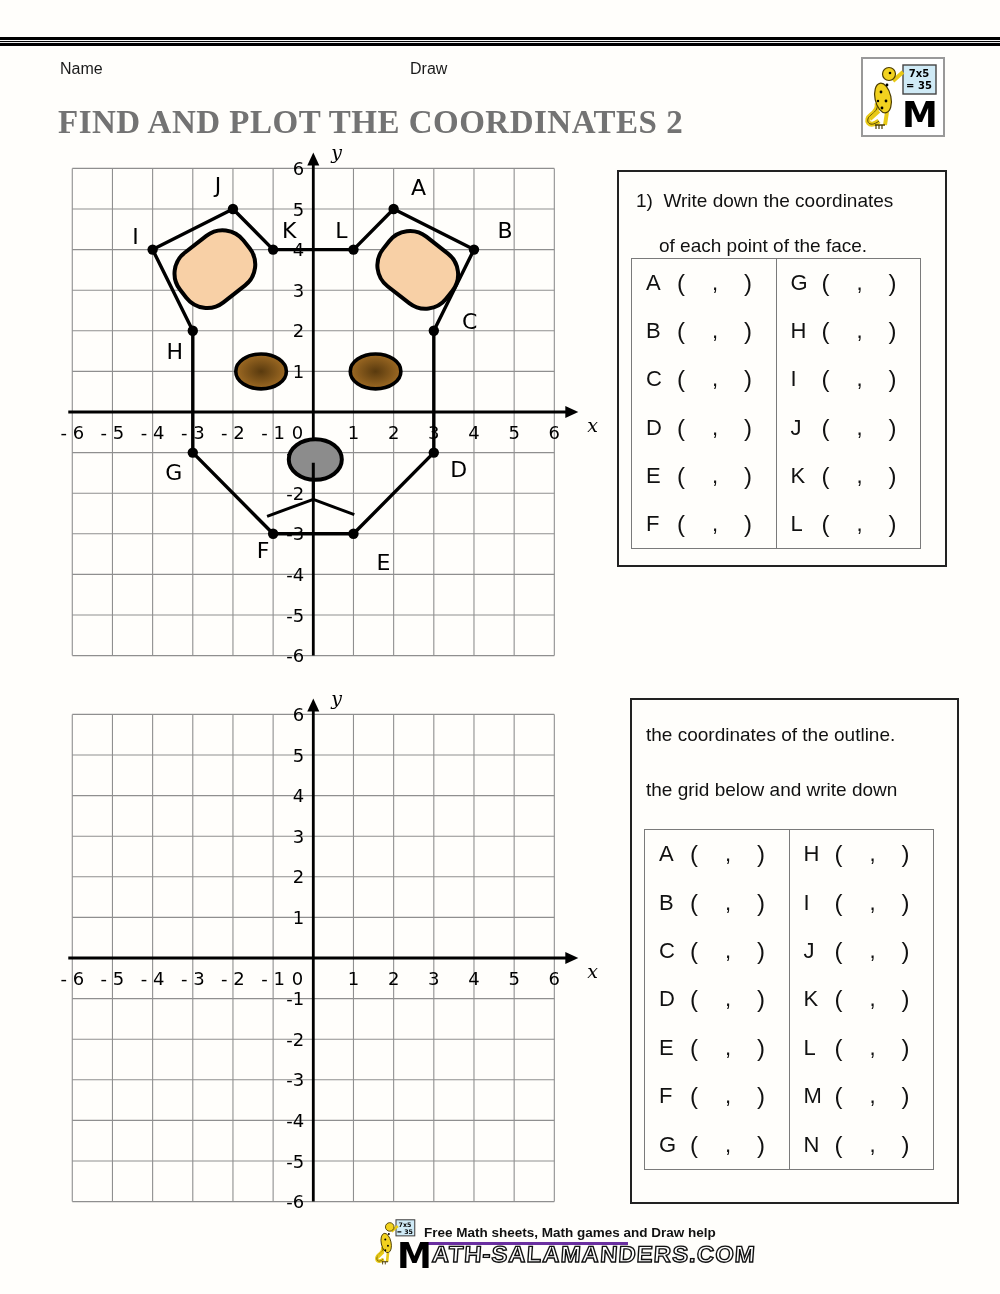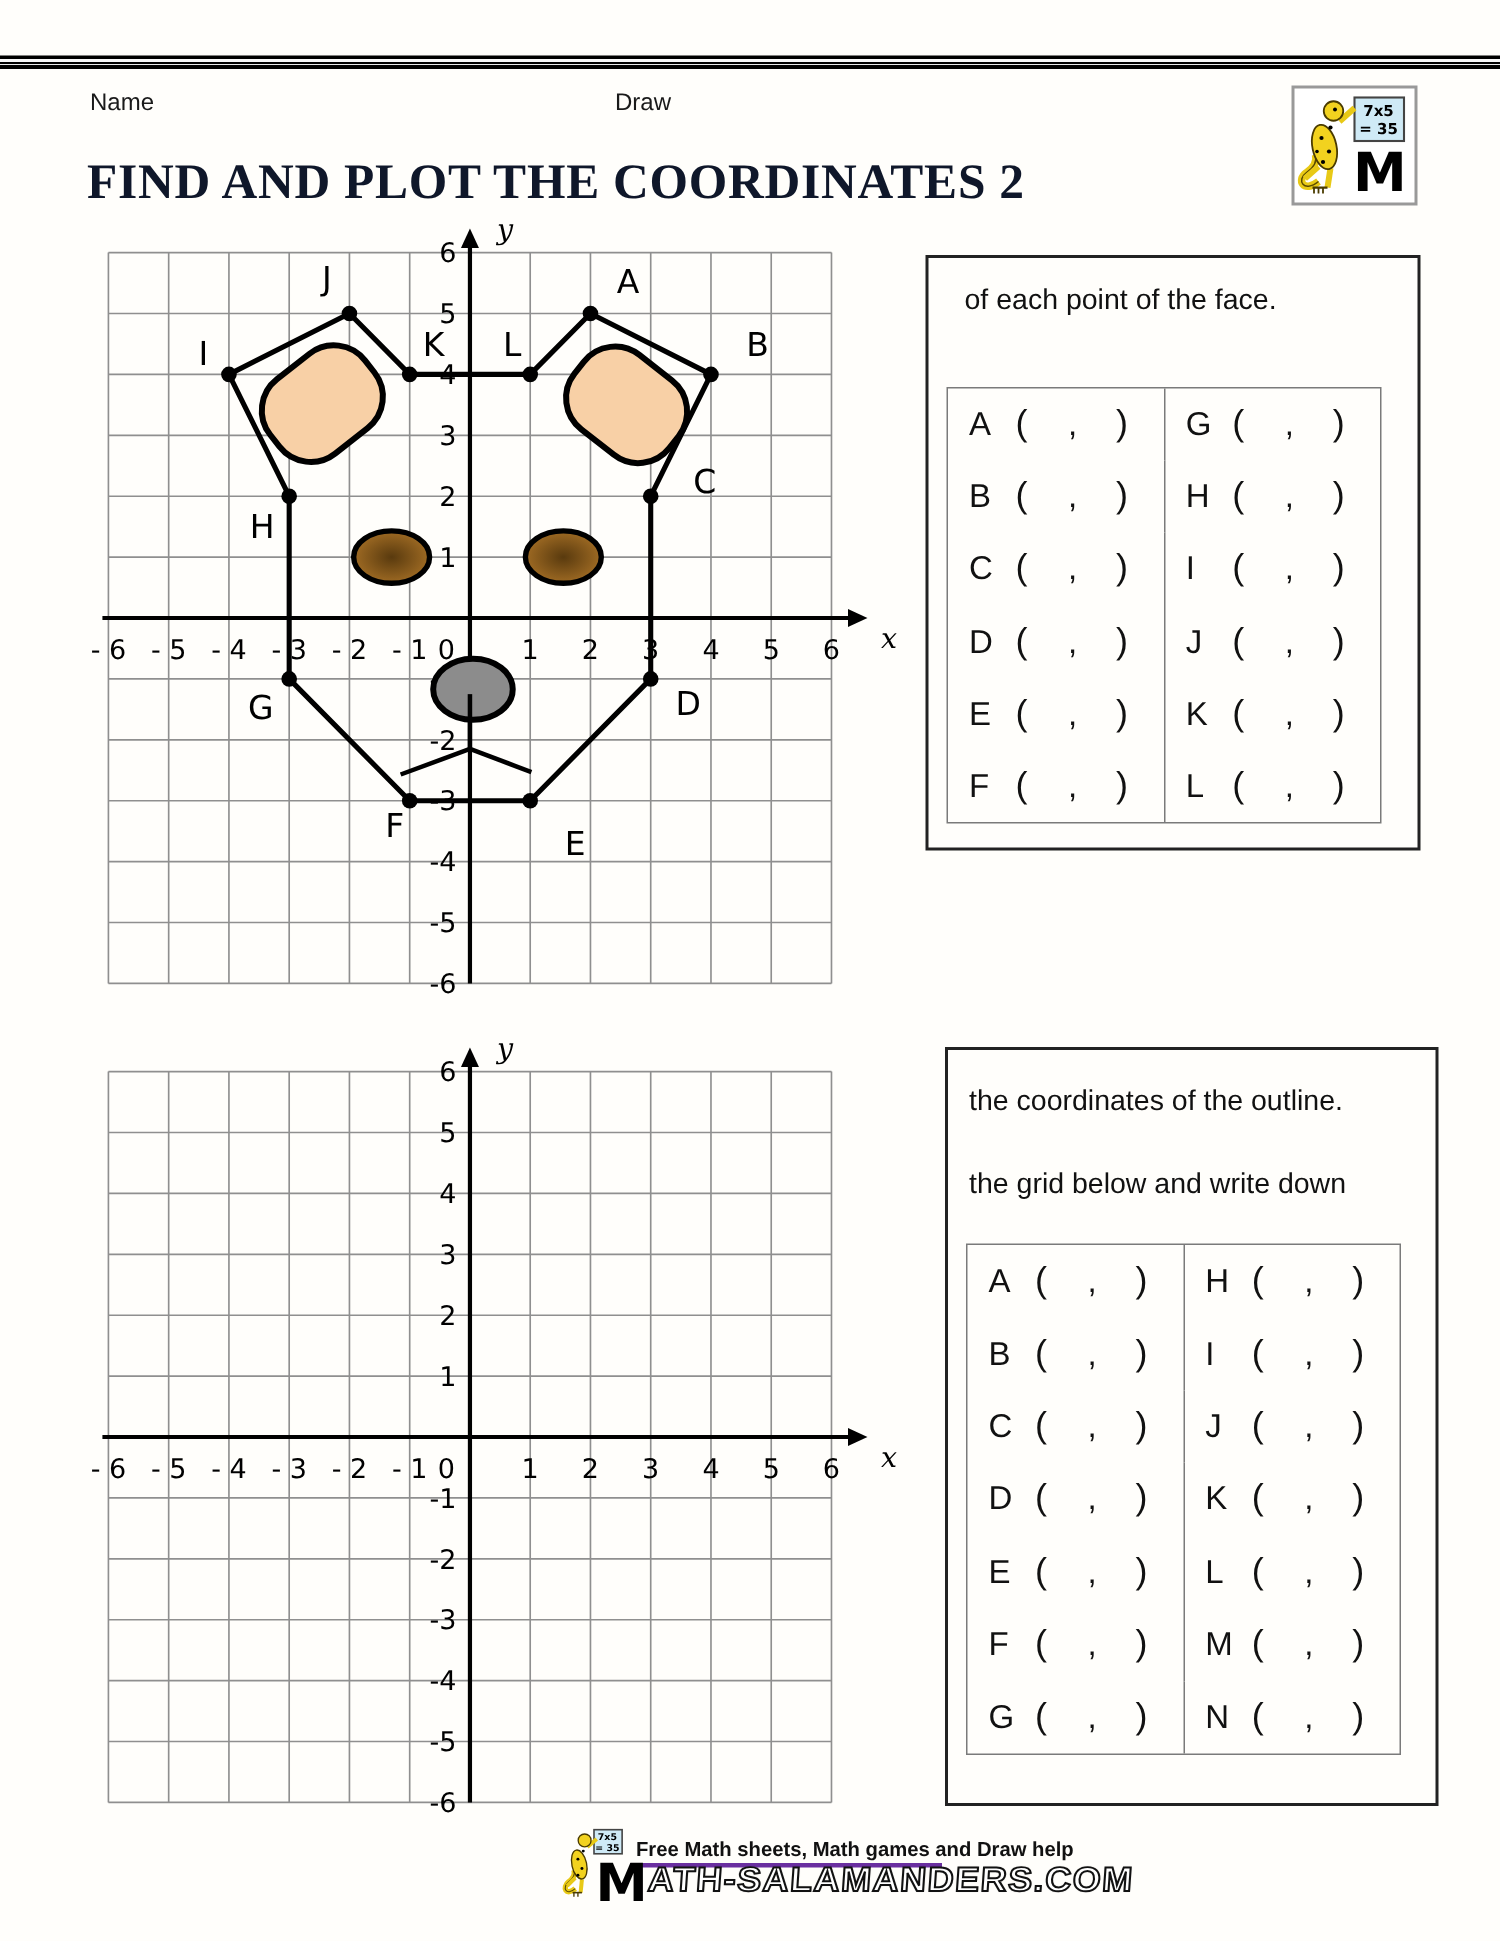--- a/index.html
+++ b/index.html
@@ -26,21 +26,21 @@
   #corner-logo{left:861px;top:57px;width:80px;height:76px;background:#fff;border:2px solid #999;}
   svg{display:block;}
   .grid-svg{pointer-events:none;}
   #grid1{left:40px;top:145px;}
   #grid2{left:40px;top:690px;}
   .panel{border:2px solid #222;background:transparent;}
   #panel1{left:617px;top:170px;width:326px;height:393px;}
   #panel2{left:630px;top:698px;width:325px;height:502px;}
   .panel-heading{font-size:19px;line-height:32px;white-space:pre-wrap;}
   #panel1 .panel-heading{margin:13px 0 0 17px;}
-  #panel1 .ph2{margin-left:24px;}
+  #panel1 .ph2{margin-left:40px;}
   #panel2 .panel-heading{margin:14px 0 0 14px;line-height:41px;}
   .coord-table{position:absolute;border:1.5px solid #7a7a7a;display:flex;flex-direction:column;}
   #table1{left:12px;top:86px;width:288px;height:289px;}
   #table2{left:12px;top:129px;width:288px;height:339px;}
   .trow{flex:1;display:flex;}
   .tcell{position:relative;width:50%;}
   .tcell.right{border-left:1.5px solid #7a7a7a;}
   .tpart{position:absolute;top:50%;transform:translateY(-50%);font-size:22px;}
   .tpart.paren-open,.tpart.paren-close{font-size:24px;}
   #footer{left:0;top:1212px;width:1000px;height:70px;}
@@ -84,21 +84,21 @@
       <circle cx="27" cy="14" r="1.3" fill="#000"></circle>
         <circle cx="15" cy="42" r="1.2" fill="#000"></circle>
       <line x1="12" y1="66" x2="22" y2="66" stroke="#4a3b00" stroke-width="1.5"></line>
       <line x1="13" y1="66" x2="13" y2="70" stroke="#4a3b00" stroke-width="1.2"></line>
       <line x1="16" y1="66" x2="16" y2="70" stroke="#4a3b00" stroke-width="1.2"></line>
       <line x1="19" y1="66" x2="19" y2="70" stroke="#4a3b00" stroke-width="1.2"></line>
     </g>
   </svg>
 </div>
 
-<div id="page-title" class="abs" style="color: #0f172a;">FIND AND PLOT THE COORDINATES 2</div>
+<div id="page-title" class="abs" style="color: #737373;">FIND AND PLOT THE COORDINATES 2</div>
 
 <svg id="grid1" class="abs grid-svg" width="560" height="540">
     <line x1="32.28" y1="23.399999999999977" x2="32.28" y2="510.6" stroke="#8f8f8f" stroke-width="1.1"></line>
     <line x1="72.44999999999999" y1="23.399999999999977" x2="72.44999999999999" y2="510.6" stroke="#8f8f8f" stroke-width="1.1"></line>
     <line x1="112.62" y1="23.399999999999977" x2="112.62" y2="510.6" stroke="#8f8f8f" stroke-width="1.1"></line>
     <line x1="152.79000000000002" y1="23.399999999999977" x2="152.79000000000002" y2="510.6" stroke="#8f8f8f" stroke-width="1.1"></line>
     <line x1="192.96" y1="23.399999999999977" x2="192.96" y2="510.6" stroke="#8f8f8f" stroke-width="1.1"></line>
     <line x1="233.13" y1="23.399999999999977" x2="233.13" y2="510.6" stroke="#8f8f8f" stroke-width="1.1"></line>
     <line x1="313.47" y1="23.399999999999977" x2="313.47" y2="510.6" stroke="#8f8f8f" stroke-width="1.1"></line>
     <line x1="353.64" y1="23.399999999999977" x2="353.64" y2="510.6" stroke="#8f8f8f" stroke-width="1.1"></line>
@@ -241,20 +241,21 @@
     <text x="264.3" y="233.9" text-anchor="end" font-size="18" font-family="DejaVu Sans, sans-serif">1</text>
     <text x="264.3" y="315.1" text-anchor="end" font-size="18" font-family="DejaVu Sans, sans-serif">-1</text>
     <text x="264.3" y="355.7" text-anchor="end" font-size="18" font-family="DejaVu Sans, sans-serif">-2</text>
     <text x="264.3" y="396.3" text-anchor="end" font-size="18" font-family="DejaVu Sans, sans-serif">-3</text>
     <text x="264.3" y="436.9" text-anchor="end" font-size="18" font-family="DejaVu Sans, sans-serif">-4</text>
     <text x="264.3" y="477.5" text-anchor="end" font-size="18" font-family="DejaVu Sans, sans-serif">-5</text>
     <text x="264.3" y="518.1" text-anchor="end" font-size="18" font-family="DejaVu Sans, sans-serif">-6</text>
   </svg>
 
 <div id="panel1" class="abs panel">
+  <div class="panel-heading">1)  Write down the coordinates</div>
   <div class="panel-heading ph2">of each point of the face.</div>
   <div id="table1" class="coord-table">
       <div class="trow">
         <div class="tcell left">
           <span class="tpart point-letter" style="left: 14px;">A</span>
           <span class="tpart paren-open" style="left: 45px;">(</span>
           <span class="tpart comma" style="left: 80px;">,</span>
           <span class="tpart paren-close" style="left: 112px;">)</span>
         </div>
         <div class="tcell right">

